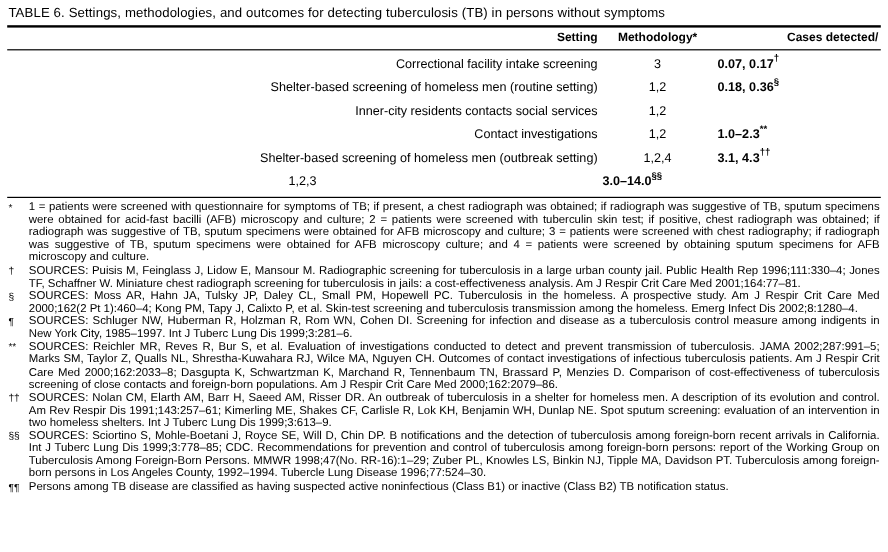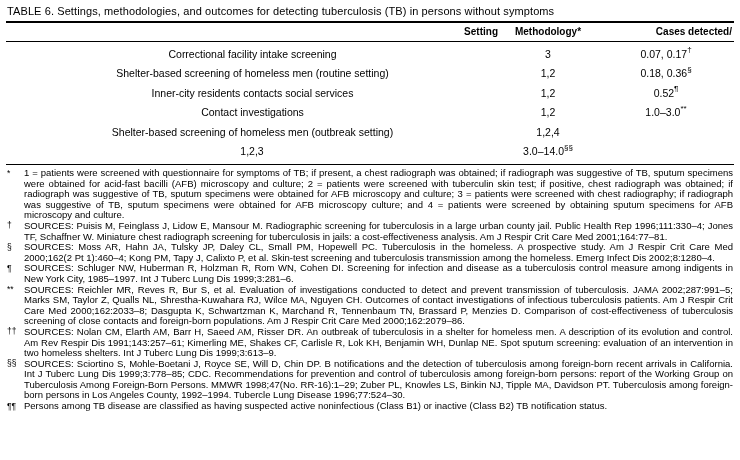--- a/index.html
+++ b/index.html
@@ -26,23 +26,23 @@
     column-gap: 4px;
   }
   .thead { padding: 3px 0 3px 0; align-items: end; }
   .th { font-size: 10px; font-weight: bold; line-height: 12px; }
   .th-setting { text-align: right; padding-left: 1px; }
   .th-method  { text-align: center; }
   .th-cases   { text-align: right; padding-right: 2px; }
 
   .tbody { padding: 2px 0 3px 0; }
   .tr { min-height: 19.5px; align-items: center; font-size: 10.5px; }
-  .td-setting { text-align: center; padding-left: 1px; white-space: nowrap; }
+  .td-setting { text-align: right; padding-left: 1px; white-space: nowrap; }
   .td-method  { text-align: center; }
-  .td-cases   { text-align: center; }
+  .td-cases   { text-align: left; font-weight: bold; }
   sup.mark { font-size: 8px; line-height: 0; position: relative; top: -1px; }
 
   .footnotes { padding-top: 3px; }
   .fn { display: flex; align-items: flex-start; font-size: 9.5px; line-height: 10.6px; }
   .fn-marker {
     flex: 0 0 17px; text-align: left;
     font-size: 8.5px; position: relative; top: -0.5px;
     padding-left: 1px;
   }
   .fn-text { flex: 1 1 auto; text-align: justify; padding-right: 1px; }
@@ -74,32 +74,32 @@
 
   <div class="tr">
     <div class="td-setting"><span>Shelter-based screening of homeless men (routine setting)</span><sup class="mark"></sup></div>
     <div class="td-method">1,2</div>
     <div class="td-cases"><span>0.18, 0.36</span><sup class="mark">§</sup></div>
   </div>
 
   <div class="tr">
     <div class="td-setting"><span>Inner-city residents contacts social services</span><sup class="mark"></sup></div>
     <div class="td-method">1,2</div>
-    <div class="td-cases"><span>0.52</span><sup class="mark">¶</sup></div>
   </div>
 
   <div class="tr">
     <div class="td-setting"><span>Contact investigations</span><sup class="mark"></sup></div>
     <div class="td-method">1,2</div>
-    <div class="td-cases"><span>1.0–3.0</span><sup class="mark">**</sup></div>
+    <div class="td-cases"><span>1.0–2.3</span><sup class="mark">**</sup></div>
   </div>
 
   <div class="tr">
     <div class="td-setting"><span>Shelter-based screening of homeless men (outbreak setting)</span><sup class="mark"></sup></div>
     <div class="td-method">1,2,4</div>
+    <div class="td-cases"><span>3.1, 4.3</span><sup class="mark">††</sup></div>
   </div>
 
   <div class="tr">
     <div class="td-method">1,2,3</div>
     <div class="td-cases"><span>3.0–14.0</span><sup class="mark">§§</sup></div>
   </div>
 
 </div>
 
 <div class="rule-thin"></div>

